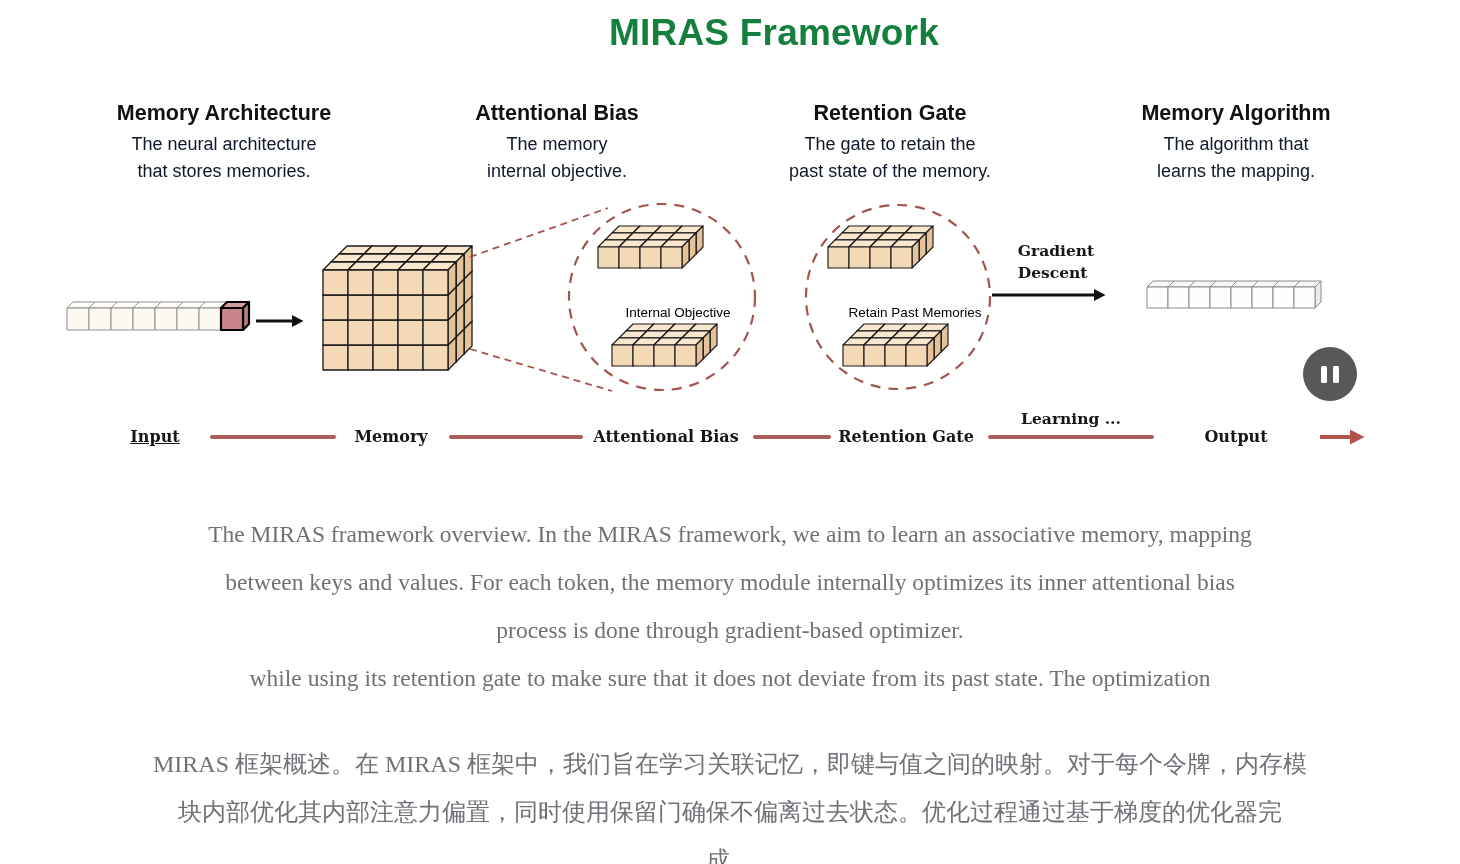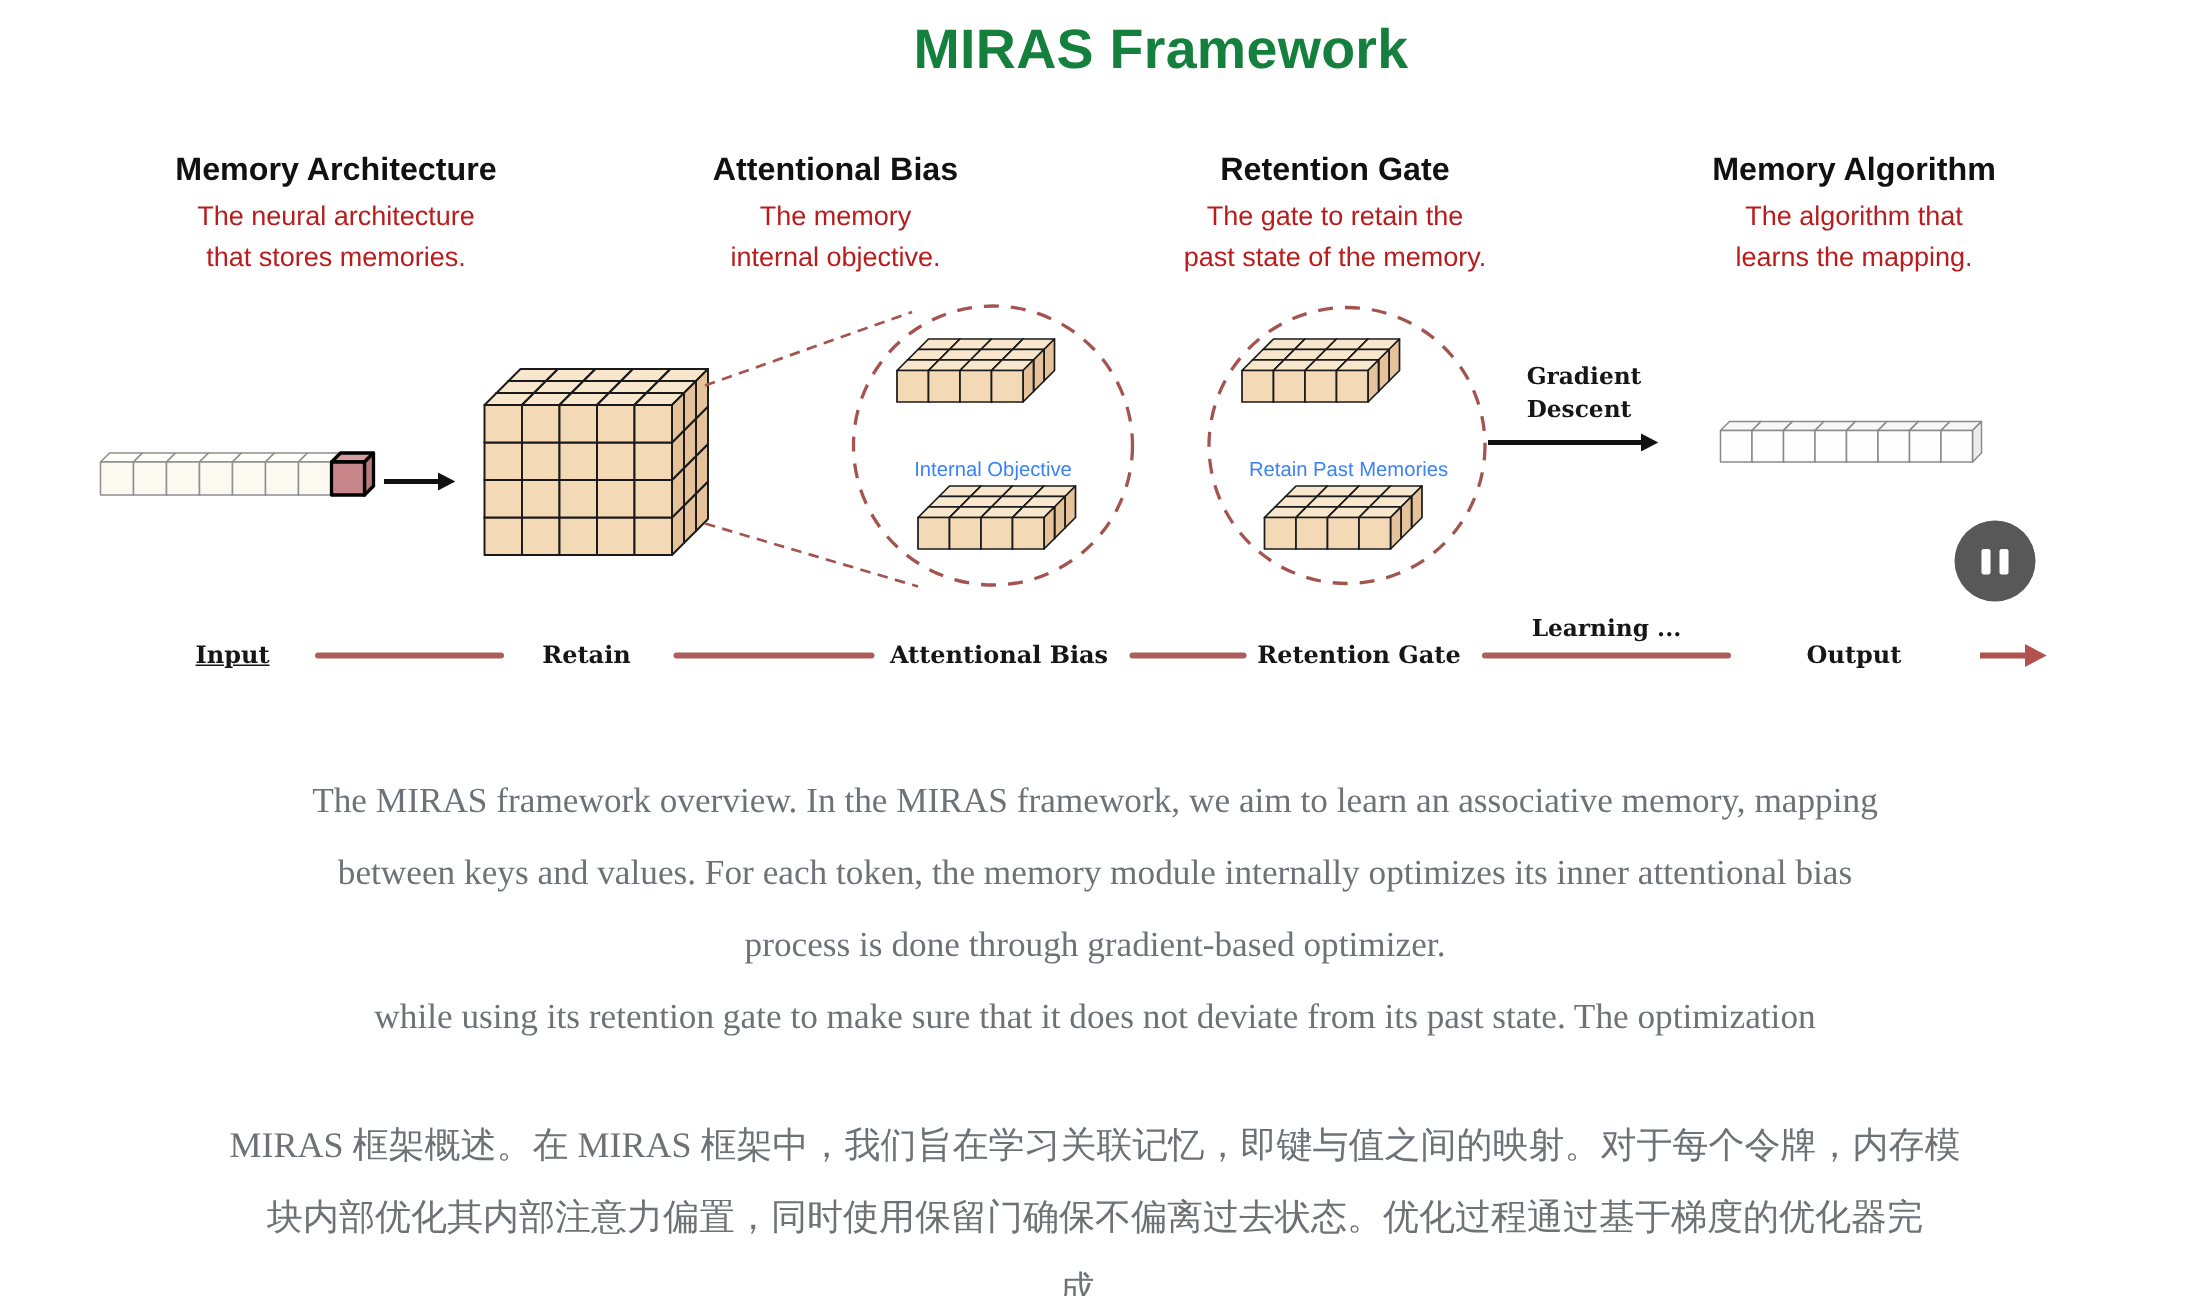--- a/index.html
+++ b/index.html
@@ -2,28 +2,28 @@
 <html><head>
 <meta charset="utf-8">
 <style>
   html,body{margin:0;padding:0;background:#ffffff;}
   .stage{position:relative;width:1460px;height:864px;background:#fff;overflow:hidden;
          font-family:"Liberation Sans",sans-serif;color:#1c1c1c;}
   .title{position:absolute;top:12px;left:0;width:100%;text-align:center;
          font-size:37px;font-weight:700;letter-spacing:.2px;color:#15803d;margin-left:44px;}
   .col{position:absolute;top:101px;text-align:center;}
   .col h2{margin:0;font-size:21.5px;font-weight:700;color:#111;}
-  .col p{margin:5px 0 0;font-size:18px;line-height:27px;color:#b91c1c;white-space:pre-line;}
+  .col p{margin:5px 0 0;font-size:18px;line-height:27px;color:#0f172a;white-space:pre-line;}
   .c1{left:64px;width:320px;}
   .c2{left:417px;width:280px;}
   .c3{left:750px;width:280px;}
   .c4{left:1096px;width:280px;}
   svg.diagram{position:absolute;left:0;top:0;width:1460px;height:470px;}
   .dlabel{position:absolute;transform:translateX(-50%);white-space:pre-line;text-align:left;}
-  .obj-label{font-size:13.5px;color:#3b82f6;}
+  .obj-label{font-size:13.5px;color:#000000;margin-left:16px;}
   .serif{font-family:"DejaVu Serif","Liberation Serif",serif;font-weight:700;color:#161616;}
   .grad-label{top:240px;left:1056px;font-size:15.5px;line-height:22px;}
   .learn-label{top:409px;left:1071px;font-size:15.5px;}
   .tl-label{top:427px;font-size:16px;}
   .io1{top:305px;left:662px;}
   .io2{top:305px;left:899px;}
   .t1{left:155px;text-decoration:underline;} .t2{left:391px;} .t3{left:666px;} .t4{left:906px;} .t5{left:1236px;}
   .pause-btn{position:absolute;left:1303px;top:347px;width:54px;height:54px;border-radius:50%;
              border:none;background:#585858;cursor:pointer;display:flex;align-items:center;
              justify-content:center;padding:0;}
@@ -478,21 +478,21 @@
       </g>
     </svg>
 
   <div class="dlabel obj-label io1">Internal Objective</div>
   <div class="dlabel obj-label io2">Retain Past Memories</div>
   <div class="dlabel serif grad-label">Gradient
 Descent</div>
   <div class="dlabel serif learn-label">Learning ...</div>
 
   <div class="dlabel serif tl-label t1">Input</div>
-  <div class="dlabel serif tl-label t2">Retain</div>
+  <div class="dlabel serif tl-label t2">Memory</div>
   <div class="dlabel serif tl-label t3">Attentional Bias</div>
   <div class="dlabel serif tl-label t4">Retention Gate</div>
   <div class="dlabel serif tl-label t5">Output</div>
 
   <button class="pause-btn" style="background: rgb(88, 88, 88);">
     <span class="pause-bars">
         <i></i>
         <i></i>
       </span>
   </button>

